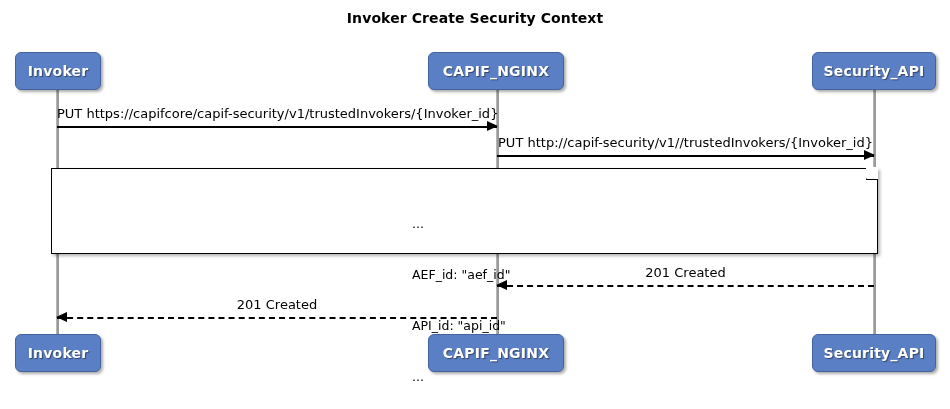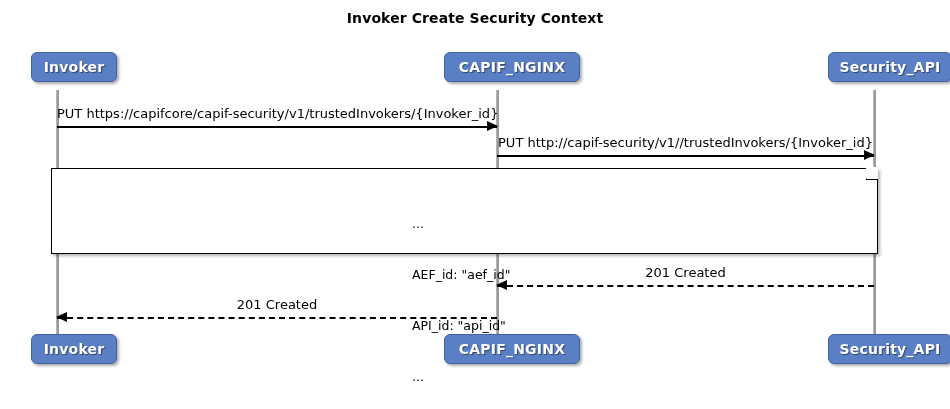--- a/index.html
+++ b/index.html
@@ -35,30 +35,29 @@
     width: 3px;
     top: 90px;
     height: 244px;
     background: #9a9a9a;
     border-left: 1px solid #b5b5b5;
     box-sizing: border-box;
   }
   
   .participant {
     position: absolute;
-    height: 30px;
+    height: 38px;
     border-radius: 6px;
     background: #5b7fc4;
     border: 1px solid #41649f;
     box-shadow: 2px 2px 3px rgba(0,0,0,0.33);
     display: flex;
     align-items: center;
     justify-content: center;
     box-sizing: border-box;
-    margin-left: 16px;
   }
   .participant .plabel {
     color: #ffffff;
     font-size: 14px;
     font-weight: bold;
     text-shadow: 1px 1px 1px rgba(0,0,0,0.45);
     white-space: nowrap;
     letter-spacing: 0.2px;
   }
   

